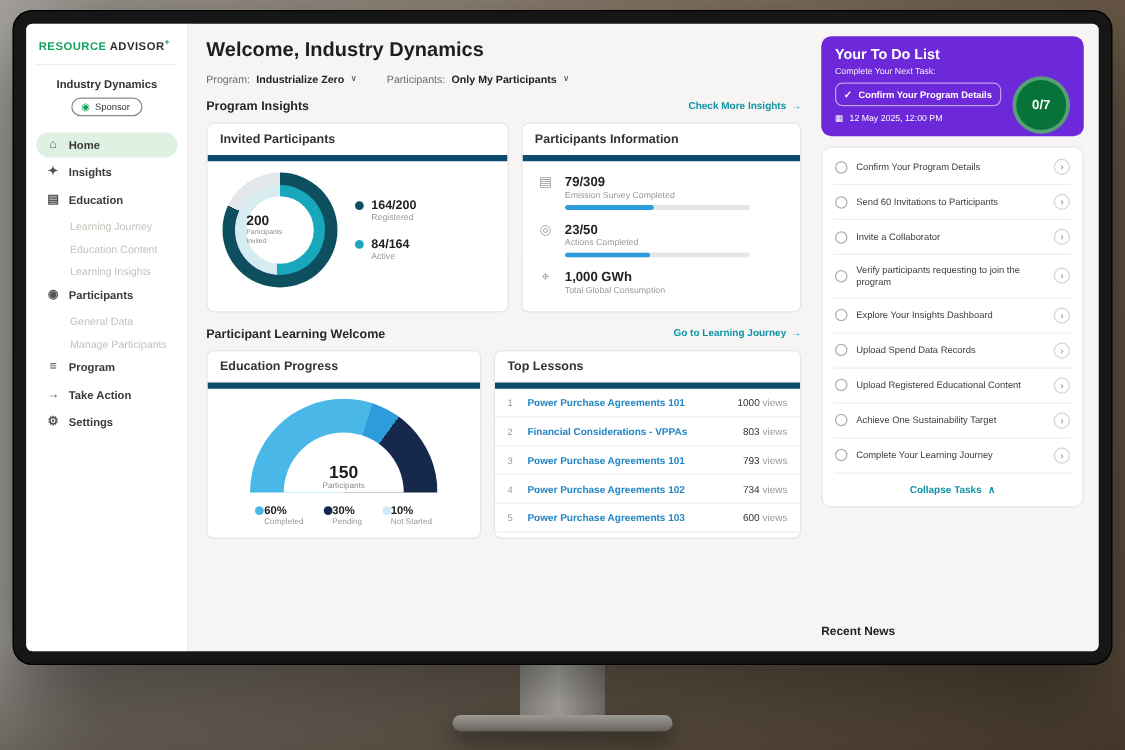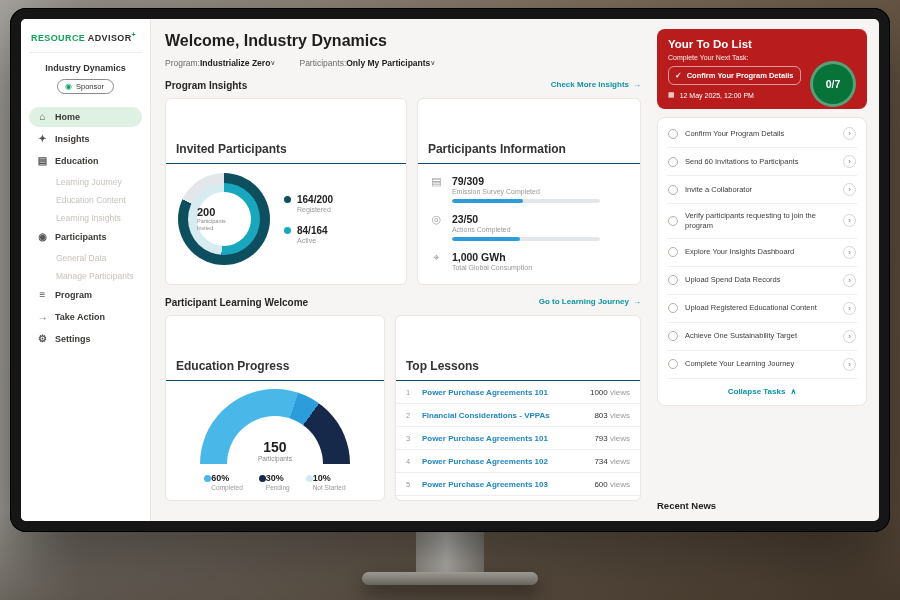--- a/index.html
+++ b/index.html
@@ -36,29 +36,29 @@
   .nav-item { display:flex; align-items:center; gap:7px; padding:5px 8px; border-radius:12px;
     font-size:9px; font-weight:bold; color:#3c3a37; cursor:pointer; margin-bottom:2px; }
   .nav-item .ic { width:11px; text-align:center; font-size:10px; color:#555; line-height:1; }
   .nav-item.active { background:#def1e3; }
   .nav-sub { padding:4px 0 4px 27px; font-size:8.5px; color:#c6c2bc; cursor:pointer; }
 
   
   .main { flex:1; min-width:0; padding:13px 14px 0; }
   .welcome { font-size:16px; font-weight:bold; color:#1e1e1e; }
   .filters { display:flex; gap:24px; margin-top:8px; align-items:center; }
-  .filter { display:flex; font-size:8.5px; color:#6b6b6b; align-items:center; cursor:pointer; }
+  .filter { display:flex; gap:5px; font-size:8.5px; color:#6b6b6b; align-items:center; cursor:pointer; }
   .filter .val { font-weight:bold; color:#222; }
   .filter .chev { font-size:7px; color:#444; }
   .section-row { display:flex; justify-content:space-between; align-items:flex-start; margin-top:12px; }
   .section-title { font-size:10px; font-weight:bold; color:#262626; }
   .section-link { font-size:8px; font-weight:bold; color:#0e93a5; display:flex; gap:4px; align-items:center; cursor:pointer; }
   .cards-row { display:flex; gap:10px; margin-top:7px; }
   .card { background:#fff; border:1px solid #e8e5e2; border-radius:6px; overflow:hidden; }
-  .card-h { font-size:12px; font-weight:bold; color:#333; padding:7px 10px; border-bottom:1px solid #0c4a6e;margin-top:36px; }
+  .card-h { font-size:10px; font-weight:bold; color:#333; padding:7px 10px; border-bottom:5px solid #0c4a6e; }
 
   .card-invited { flex:1.08; }
   .invited-body { padding:9px 12px; display:flex; align-items:center; gap:14px; }
   .donut { position:relative; width:92px; height:92px; flex-shrink:0; }
   .d-outer { position:absolute; inset:0; border-radius:50%; }
   .d-inner { position:absolute; inset:10px; border-radius:50%; }
   .d-hole { position:absolute; inset:19px; background:#fff; border-radius:50%;
     display:flex; flex-direction:column; align-items:flex-start; justify-content:center; text-align:center; }
   .d-hole .v { font-size:11px; font-weight:bold; color:#222; }
   .d-hole .l { font-size:5.5px; color:#8a8a8a; line-height:1.3; }
@@ -92,21 +92,21 @@
 
   .card-lessons { flex:1.12; }
   .lesson { display:flex; align-items:center; gap:8px; padding:6.5px 10px; border-bottom:1px solid #f0eeec; }
   .l-rank { font-size:7.5px; color:#999; width:8px; flex-shrink:0; }
   .l-title { flex:1; font-size:8px; font-weight:bold; color:#2186c4; cursor:pointer; }
   .l-views { font-size:8px; color:#333; white-space:nowrap; }
   .l-views .sfx { color:#999; }
 
   
   .rightcol { width:224px; flex-shrink:0; padding:10px 12px 8px 2px; display:flex; flex-direction:column; }
-  .todo-green { background:#b91c1c; border-radius:8px; color:#fff; padding:9px 11px 10px; position:relative; }
+  .todo-green { background:#6d28d9; border-radius:8px; color:#fff; padding:9px 11px 10px; position:relative; }
   .tg-title { font-size:11.5px; font-weight:bold; }
   .tg-sub { font-size:7px; margin-top:4px; opacity:.92; }
   .tg-task { display:flex; gap:5px; align-items:center; border:1px solid rgba(255,255,255,.55);
     border-radius:6px; padding:4px 6px; margin-top:5px; width:max-content; max-width:148px;
     font-size:7.5px; font-weight:bold; cursor:pointer; }
   .tg-task .ic { font-size:8px; }
   .tg-date { display:flex; gap:5px; margin-top:6px; font-size:7px; align-items:center; }
   .tg-ring { position:absolute; right:11px; top:32px; width:46px; height:46px; border-radius:50%;
     background:#077339; border:3px solid rgba(255,255,255,.32);
     display:flex; align-items:center; justify-content:center; font-size:10.5px; font-weight:bold; }

